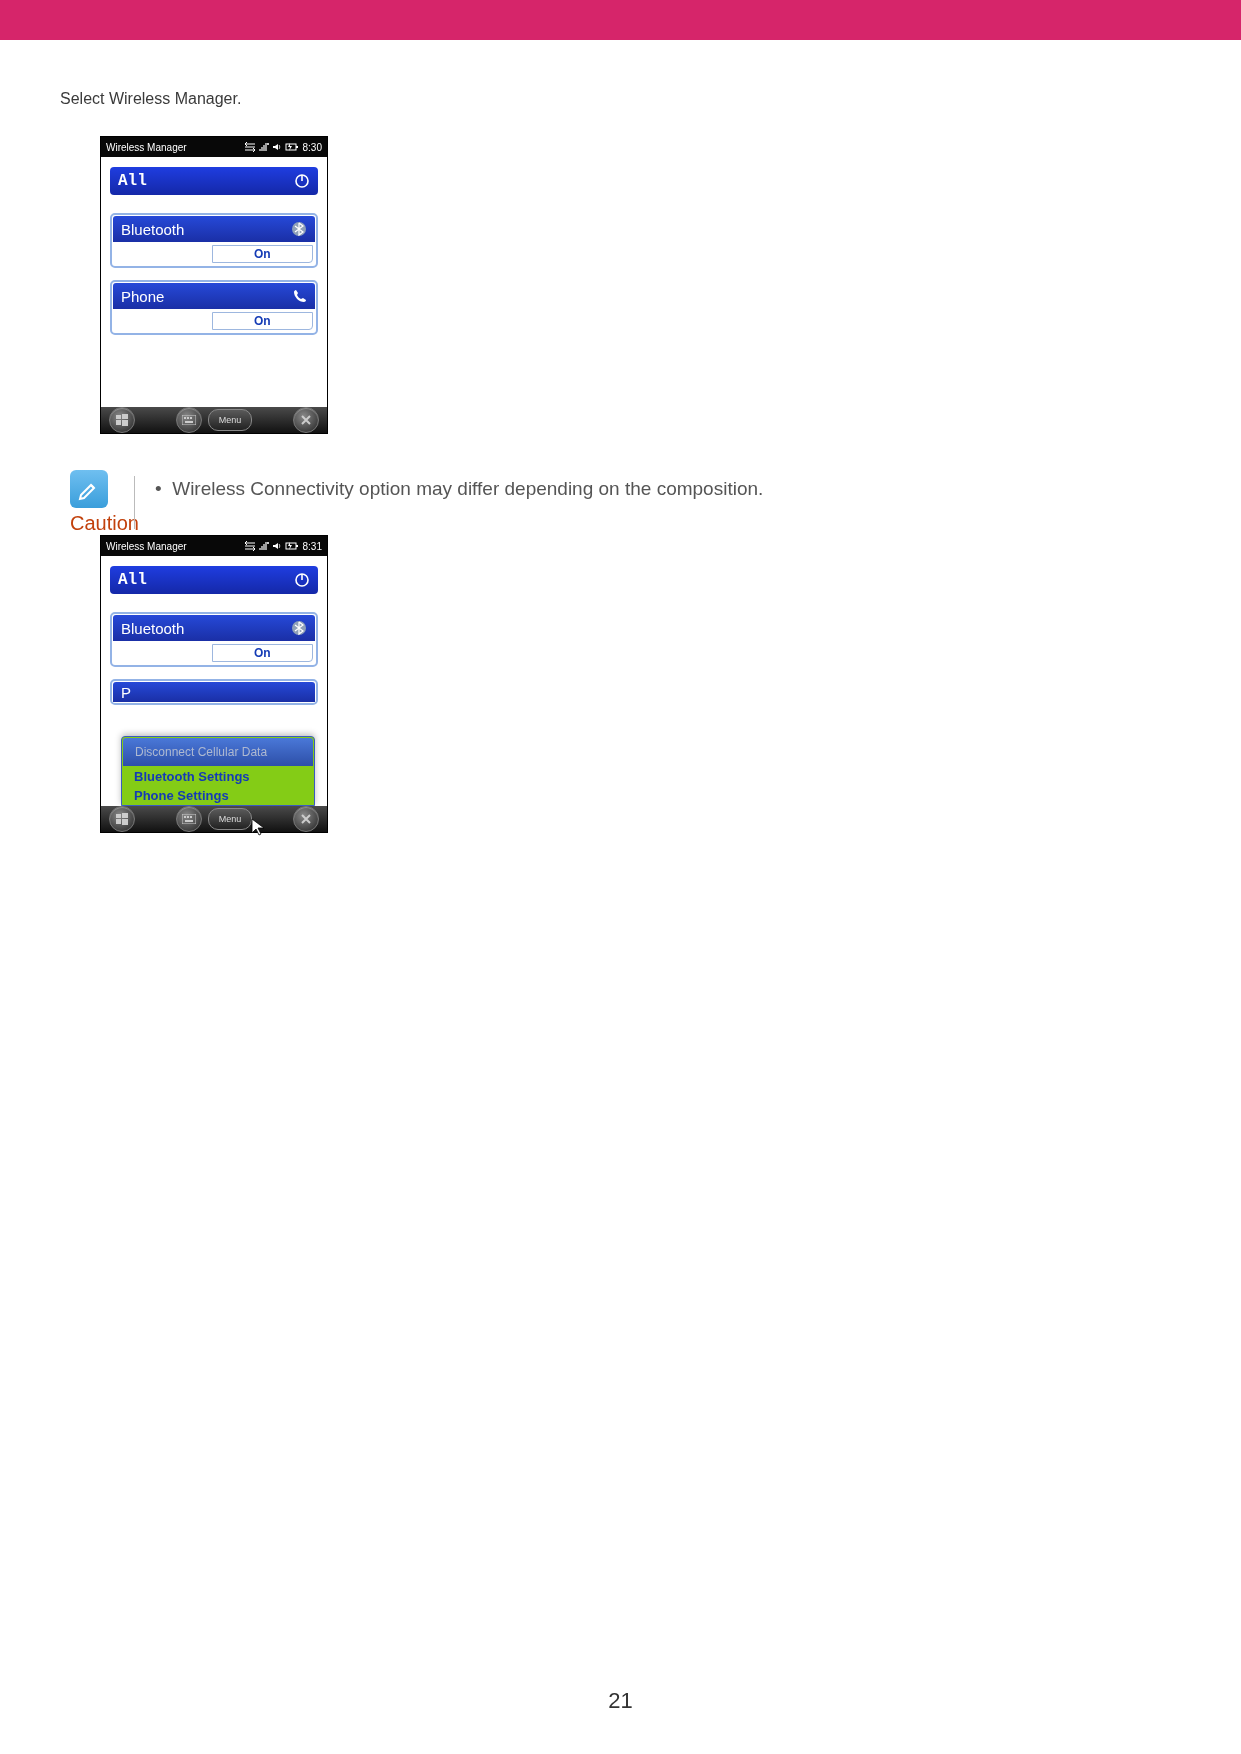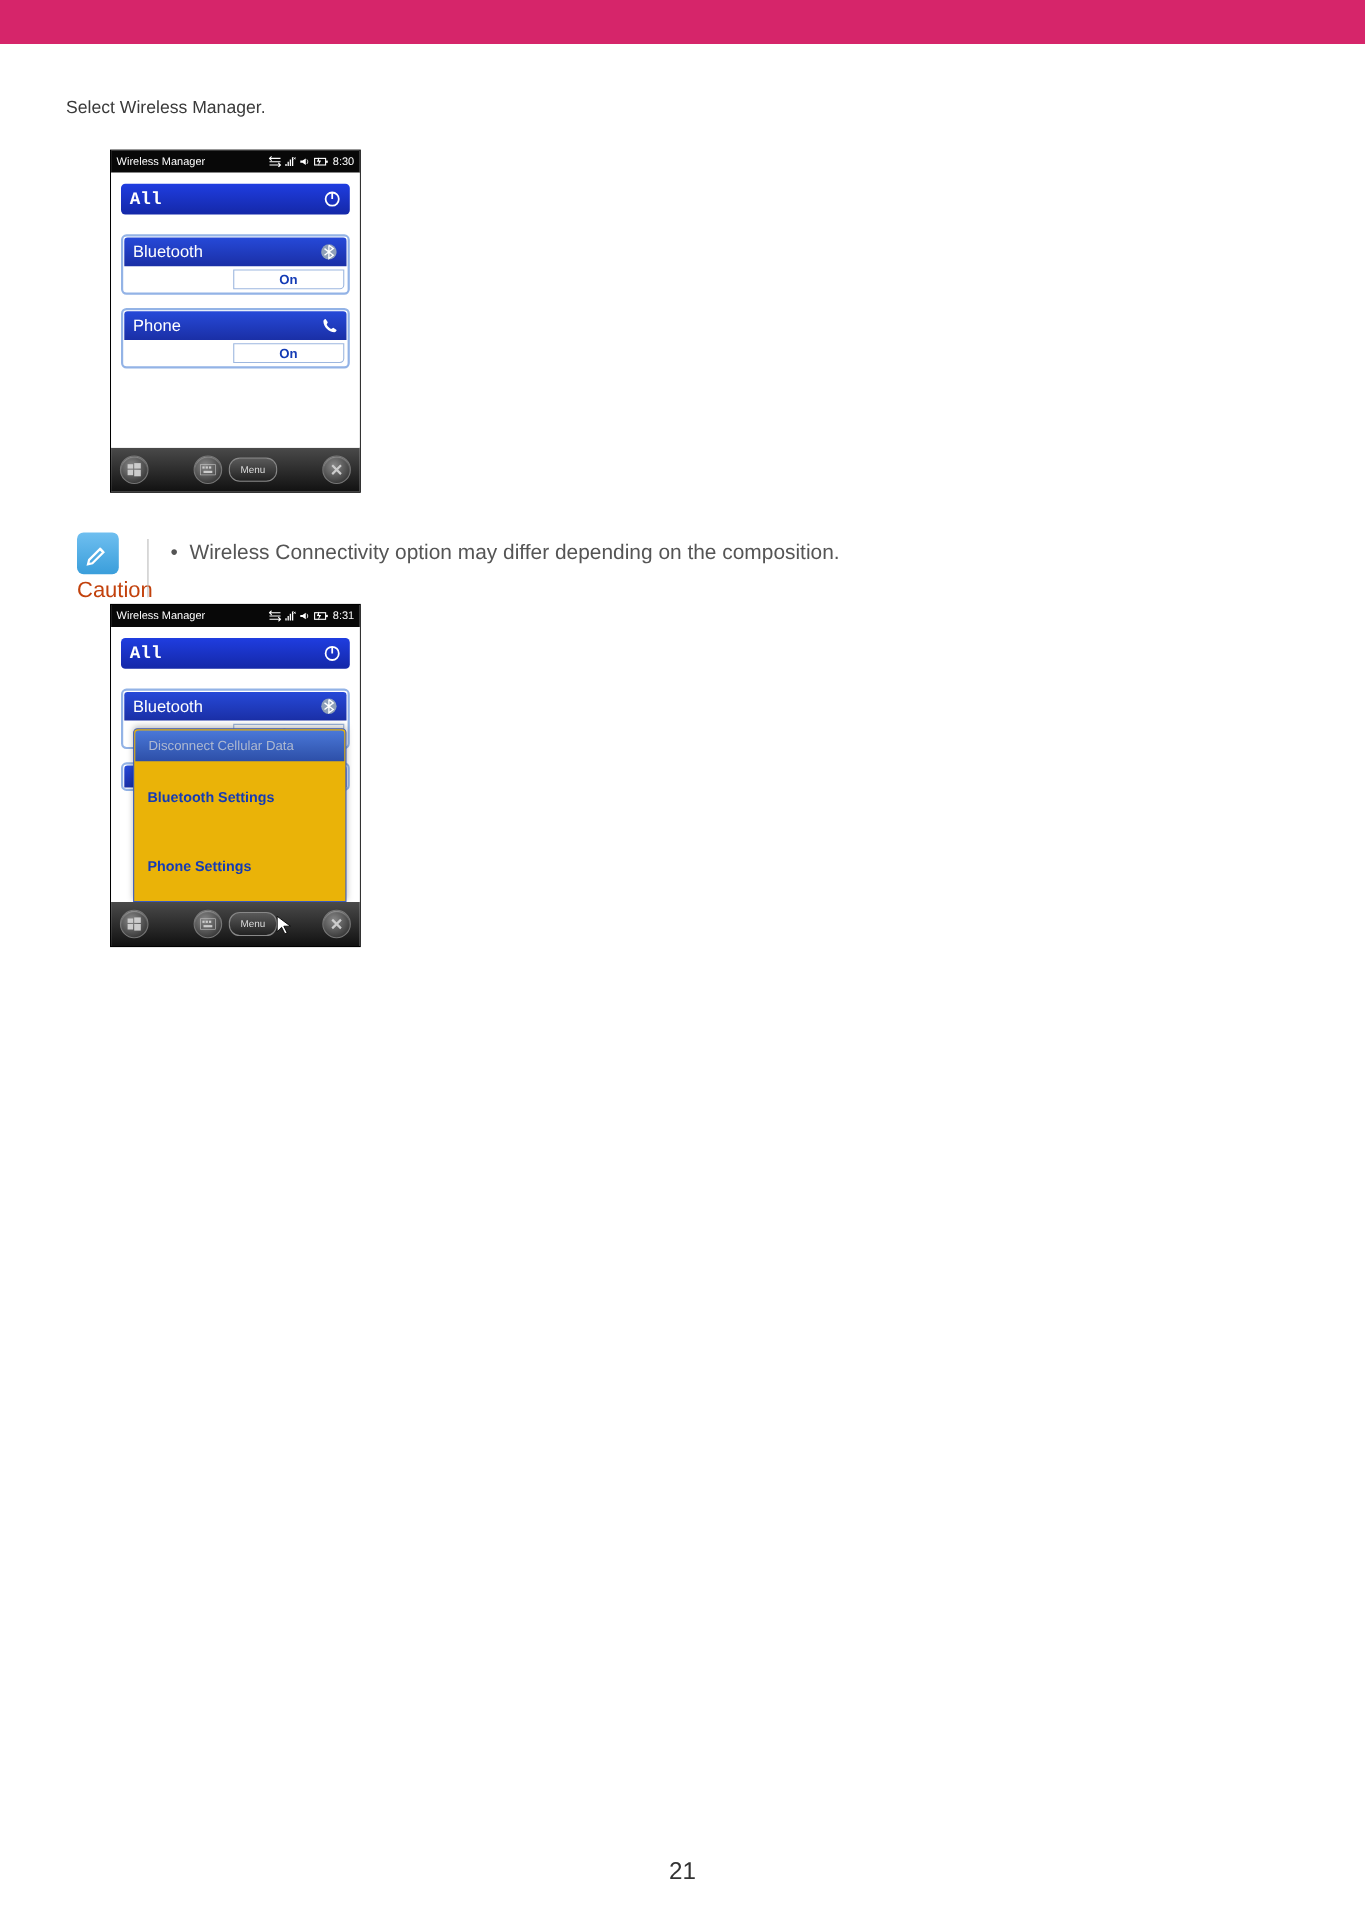--- a/index.html
+++ b/index.html
@@ -12,34 +12,34 @@
   .titlebar .spacer{flex:1;}
   .titlebar svg{margin-left:3px;}
   .wm-body{background:#fff;padding:10px 9px 0 9px;height:250px;box-sizing:border-box;position:relative;}
   .all-bar{background:linear-gradient(#1f3de0,#1428a8);color:#fff;font-weight:bold;font-size:16px;height:28px;border-radius:4px;display:flex;align-items:center;padding:0 8px;justify-content:space-between;margin-bottom:18px;font-family:Liberation Mono, monospace;}
   .all-bar svg{fill:#fff;}
   .item-box{border:2px solid #93b3e6;border-radius:5px;padding:0;margin-bottom:12px;}
   .item-head{background:linear-gradient(#2649d8,#1a2fa6);color:#fff;font-weight:normal;font-size:15px;height:26px;border-radius:3px 3px 0 0;display:flex;align-items:center;padding:0 8px;justify-content:space-between;margin:1px;}
   .item-sub{display:flex;}
   .item-sub .gap{flex:1;}
   .item-sub .onbox{flex:1;border:1px solid #9db7df;border-radius:0 0 4px 0;margin:2px 3px 3px 0;text-align:center;font-size:12px;font-weight:bold;color:#143bb5;height:16px;line-height:16px;}
-  .bottombar{height:40px;background:linear-gradient(#4a4a4a,#111);display:flex;align-items:center;justify-content:space-between;padding:0 8px;}
+  .bottombar{height:26px;background:linear-gradient(#4a4a4a,#111);display:flex;align-items:center;justify-content:space-between;padding:0 8px;}
   .bb-btn{width:24px;height:24px;border-radius:50%;background:radial-gradient(circle at 40% 35%,#888,#222);border:1px solid #777;display:flex;align-items:center;justify-content:center;box-shadow:inset 0 1px 1px rgba(255,255,255,.3);}
   .bb-mid{display:flex;align-items:center;gap:6px;}
   .bb-menu{height:20px;padding:0 10px;border-radius:10px;background:linear-gradient(#5a5a5a,#222);border:1px solid #888;color:#ddd;font-size:9px;display:flex;align-items:center;}
   .caution-row{display:flex;align-items:flex-start;margin:36px 0 0 10px;}
   .caution-ico{width:38px;height:38px;border-radius:6px;background:linear-gradient(#6fbff0,#3a9edb);display:flex;align-items:center;justify-content:center;}
   .caution-label{font-size:20px;color:#c2410c;margin-top:4px;text-align:right;}
   .caution-col{width:50px;text-align:center;}
   .vline{width:1px;background:#bbb;align-self:stretch;margin:6px 20px 6px 14px;}
   .caution-txt{font-size:19px;color:#555;padding-top:8px;}
   .para{font-size:19px;color:#3a3a3a;line-height:1.5;margin:56px 0 24px 0;}
-  .popup{position:absolute;left:20px;right:12px;bottom:0;background:#eab308;border:1px solid #3a5bbf;border-radius:4px 4px 0 0;box-shadow:0 -2px 6px rgba(0,0,0,.25);}
+  .popup{position:absolute;left:20px;right:12px;bottom:0;background:#84cc16;border:1px solid #3a5bbf;border-radius:4px 4px 0 0;box-shadow:0 -2px 6px rgba(0,0,0,.25);}
   .popup .sel{background:linear-gradient(#4a78d8,#2d4fa8);color:#aeb9d1;font-size:12px;padding:7px 12px;border-radius:3px 3px 0 0;margin:1px;}
-  .popup .mi{color:#143bb5;font-weight:bold;font-size:13px;padding:24px 12px;}
+  .popup .mi{color:#143bb5;font-weight:bold;font-size:13px;padding:2px 12px;}
   .pagenum{position:absolute;bottom:40px;left:0;right:0;text-align:center;font-size:22px;color:#333;}
   .cursor{position:absolute;}
 </style>
 </head>
 <body>
 
 <div class="page">
   <div class="topbar"></div>
 
   <div class="content">

